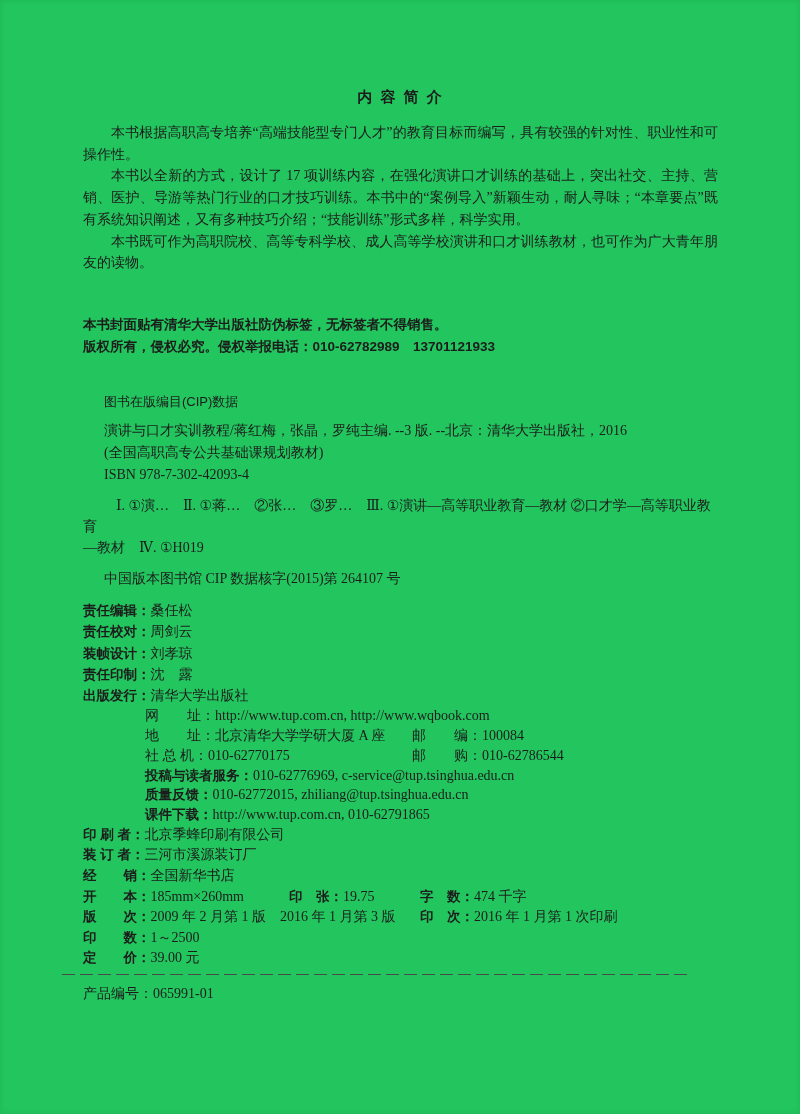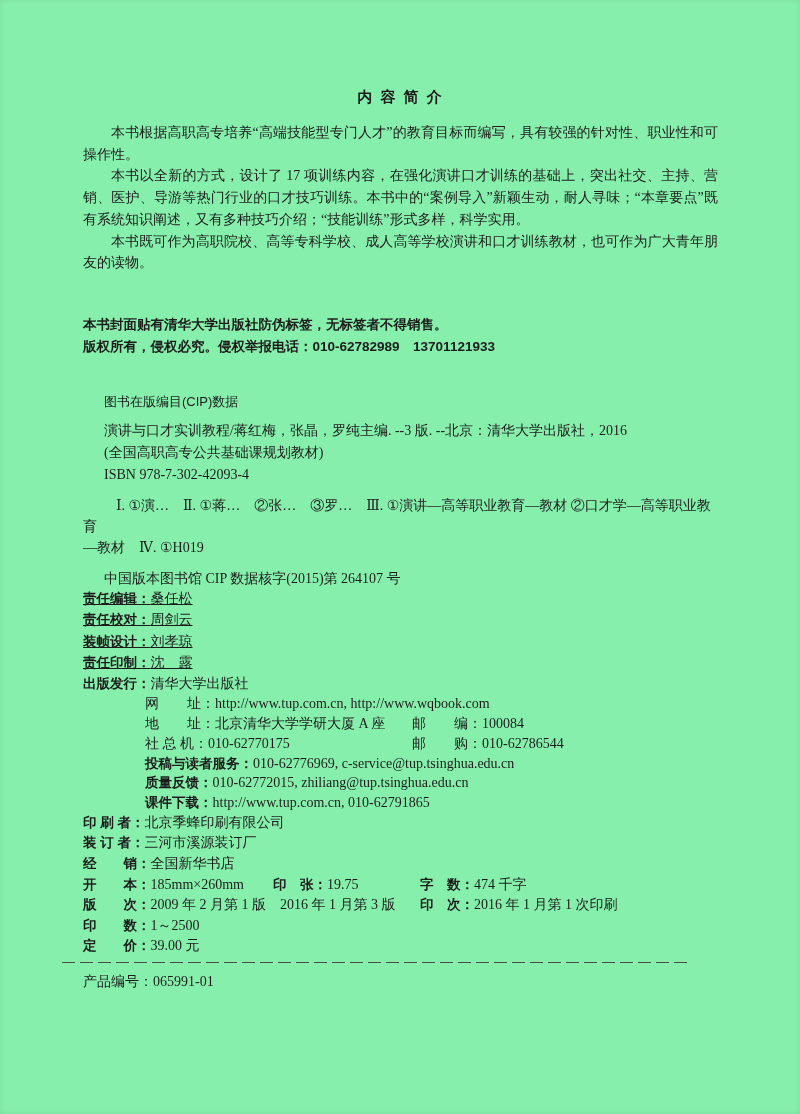--- a/index.html
+++ b/index.html
@@ -1,19 +1,19 @@
 <!DOCTYPE html>
 <html><head>
 <meta charset="utf-8">
 <style>
   html,body{margin:0;padding:0;background:#ffffff;}
   .page{
     position:relative;
     width:800px;height:1114px;
-    background:#86efac;
+    background:#22c55e;
     box-shadow:inset 0 0 6px rgba(0,0,0,0.08);
     font-family:"Liberation Serif","DejaVu Serif",serif;
     color:#1c1c1c;
     font-size:14px;
     overflow:hidden;
   }
   .content{padding:88px 82px 0 83px;}
   p{margin:0;}
 
   .intro-title{
@@ -43,35 +43,35 @@
     font-family:"Liberation Sans","DejaVu Sans",sans-serif;
     font-size:13px;
   }
   .cip-info{margin-top:9px;margin-left:21px;}
   .cip-info p{line-height:22px;}
   .cip-class{margin-top:9px;}
   .cip-class p{line-height:21px;}
   .cip-class .first{text-indent:33px;}
   .cip-record{margin-top:12px;margin-left:21px;}
 
-  .credits{text-decoration:underline;}
+  .credits{margin-top:12px;}
   .credits p{line-height:21.3px;}
   .lbl{
     font-weight:bold;
     font-family:"Liberation Sans","DejaVu Sans",sans-serif;
     font-size:13.5px;
   }
 
   .pub-main{line-height:21px;}
   .pub-rows{margin-left:62px;}
   .pub-rows p{line-height:19.8px;position:relative;}
   .pub-rows .col2{position:absolute;left:267px;top:0;white-space:nowrap;}
 
   .printing p{line-height:20.6px;position:relative;}
-  .printing .col2{position:absolute;left:190px;top:0;white-space:nowrap;}
+  .printing .col2{position:absolute;left:206px;top:0;white-space:nowrap;}
   .printing .col3{position:absolute;left:337px;top:0;white-space:nowrap;}
 
   .divider{
     margin:5px 0 0 -21px;
     width:626px;height:2px;
     background:repeating-linear-gradient(90deg,#4a4a4a 0 13px,transparent 13px 18px);
     background-size:18px 1px;
     background-repeat:repeat-x;
     background-position:0 0;
   }

